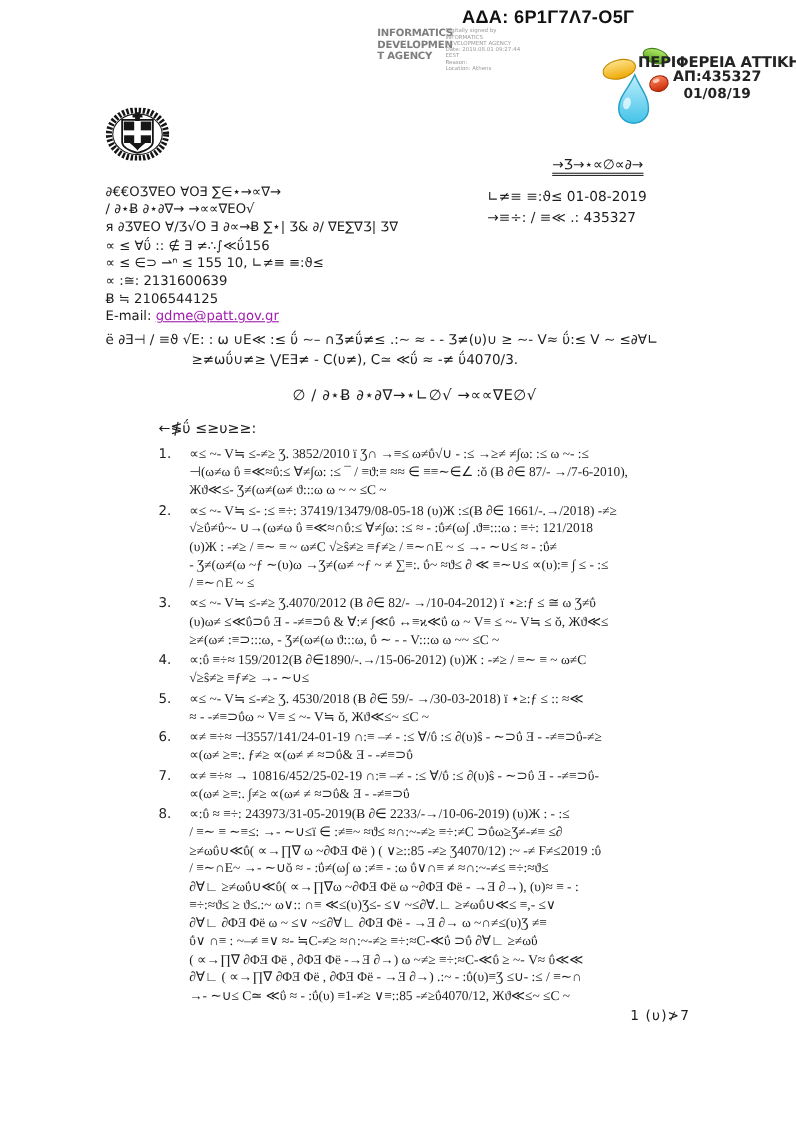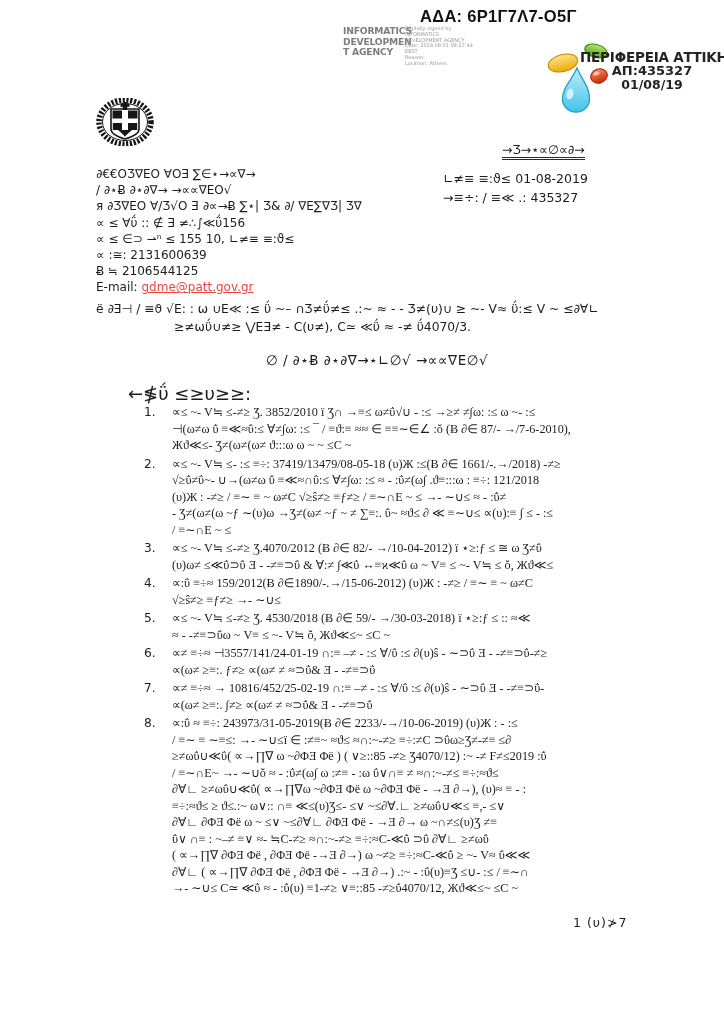--- a/index.html
+++ b/index.html
@@ -16,33 +16,33 @@
   .stamp{position:absolute;left:546px;top:40px;width:178px;height:80px;}
   .stamp svg{position:absolute;left:0;top:2px;}
   .stamp-text{position:absolute;left:34px;top:10px;width:144px;text-align:center;color:#232323;}
   .stamp-title{font-size:13.5px;font-weight:bold;line-height:14px;letter-spacing:-.2px;white-space:nowrap;}
   .stamp-proto{font-size:13px;font-weight:bold;line-height:14px;}
   .stamp-date{font-size:12.5px;font-weight:bold;line-height:14px;}
 
   .emblem{position:absolute;left:96px;top:98px;}
 
   .letterhead{position:absolute;left:96px;top:166px;font-size:12px;line-height:16.2px;white-space:nowrap;}
-  .letterhead a{color:#ef4444;}
+  .letterhead a{color:#a21caf;}
 
   .refblock-heading{position:absolute;left:502px;top:142px;font-size:12.5px;
        border-bottom:3px double #2a2a2a;padding-bottom:0;white-space:nowrap;}
   .ref-date{position:absolute;left:443px;top:171px;font-size:12.5px;white-space:nowrap;}
   .ref-proto{position:absolute;left:443px;top:190px;font-size:12.5px;white-space:nowrap;}
 
   .subject{position:absolute;left:96px;top:300px;width:622px;font-size:12.3px;line-height:18px;}
   .subject .l2{padding-left:78px;}
 
   .doc-title{position:absolute;left:0;top:352px;width:724px;text-align:center;font-size:13.5px;letter-spacing:.5px;margin-left:15px;}
 
-  .having{position:absolute;left:128px;top:383px;font-size:18px;}
+  .having{position:absolute;left:144px;top:383px;font-size:13px;}
 
   .list{position:absolute;left:144px;top:404px;width:572px;font-size:12.2px;}
   .li-row{display:flex;margin-bottom:2px;}
   .li-num{width:28px;flex:0 0 28px;line-height:16.5px;}
   .li-lines{flex:1;}
   .li-line{line-height:16.5px;white-space:nowrap;overflow:hidden;font-family:Liberation Serif, serif;}
 
   .footer-page{position:absolute;left:573px;top:915px;font-size:12.5px;letter-spacing:1px;}
 
   .tline{white-space:nowrap;}
@@ -163,20 +163,21 @@
           <div class="li-line">(υ)Ж   : -≠≥  /  ≡∼  ≡ ~ ω≠Ϲ  √≥ŝ≠≥ ≡ƒ≠≥  /  ≡∼∩Ε ~ ≤  →- ∼∪≤  ≈  - :ΰ≠</div>
           <div class="li-line">- Ʒ≠(ω≠(ω ~ƒ   ∼(υ)ω →Ʒ≠(ω≠ ~ƒ  ~  ≠   ∑≡:. ΰ~ ≈ϑ≤  ∂ ≪  ≡∼∪≤  ∝(υ):≡  ∫  ≤ - :≤</div>
           <div class="li-line">/  ≡∼∩Ε ~ ≤</div>
         </div>
       </div>
       <div class="li-row">
         <span class="li-num">3.</span>
         <div class="li-lines">
           <div class="li-line">∝≤  ~- V≒ ≤-≠≥ Ʒ.4070/2012 (Ƀ ∂∈ 82/- →/10-04-2012) ї ⋆≥:ƒ  ≤ ≅ ω Ʒ≠ΰ</div>
           <div class="li-line">(υ)ω≠ ≤≪ΰ⊃ΰ  Ǝ -  -≠≡⊃ΰ &amp;  ∀:≠  ∫≪ΰ  ↔≡ϰ≪ΰ  ω ~ V≡  ≤   ~- V≒ ≤ ŏ,  Жϑ≪≤</div>
+          <div class="li-line">≥≠(ω≠ :≡⊃:::ω, - Ʒ≠(ω≠(ω ϑ:::ω,  ΰ ∼ -  - V:::ω ω ~~ ≤Ϲ ~</div>
         </div>
       </div>
       <div class="li-row">
         <span class="li-num">4.</span>
         <div class="li-lines">
           <div class="li-line">∝:ΰ  ≡÷≈  159/2012(Ƀ ∂∈1890/-.→/15-06-2012)  (υ)Ж   :   -≠≥  / ≡∼ ≡ ~ ω≠Ϲ</div>
           <div class="li-line">√≥ŝ≠≥ ≡ƒ≠≥ →- ∼∪≤</div>
         </div>
       </div>
       <div class="li-row">

